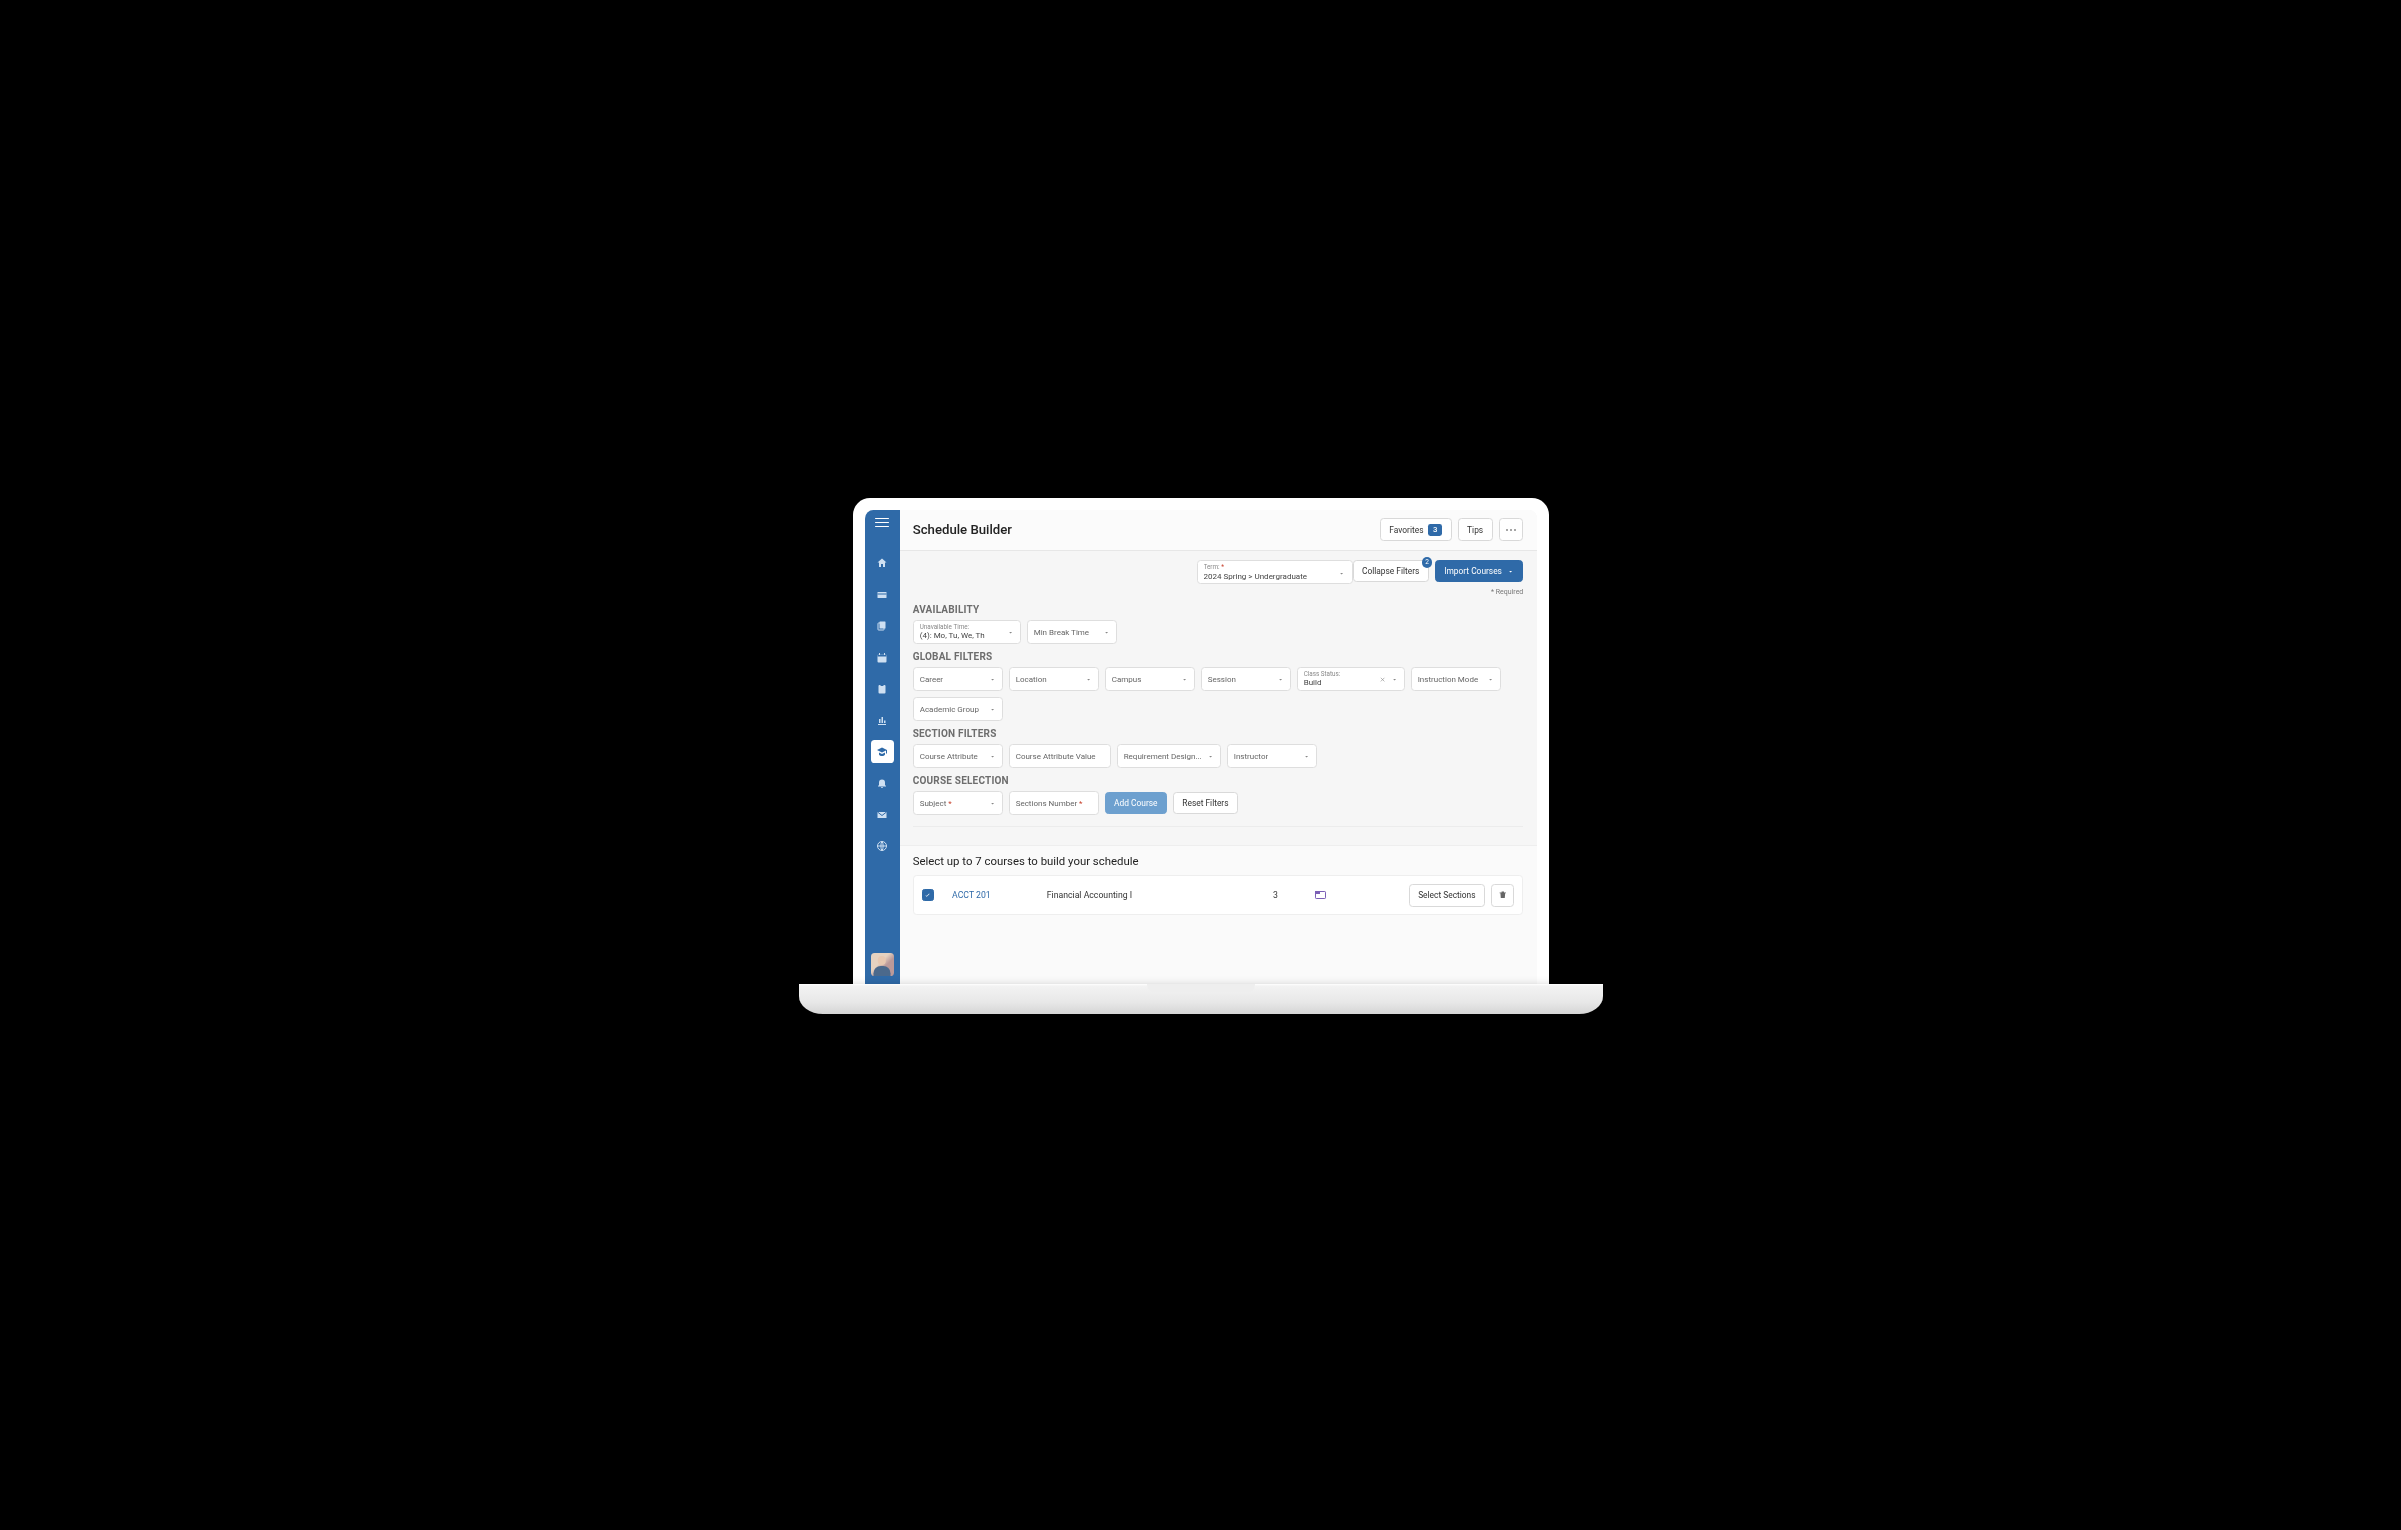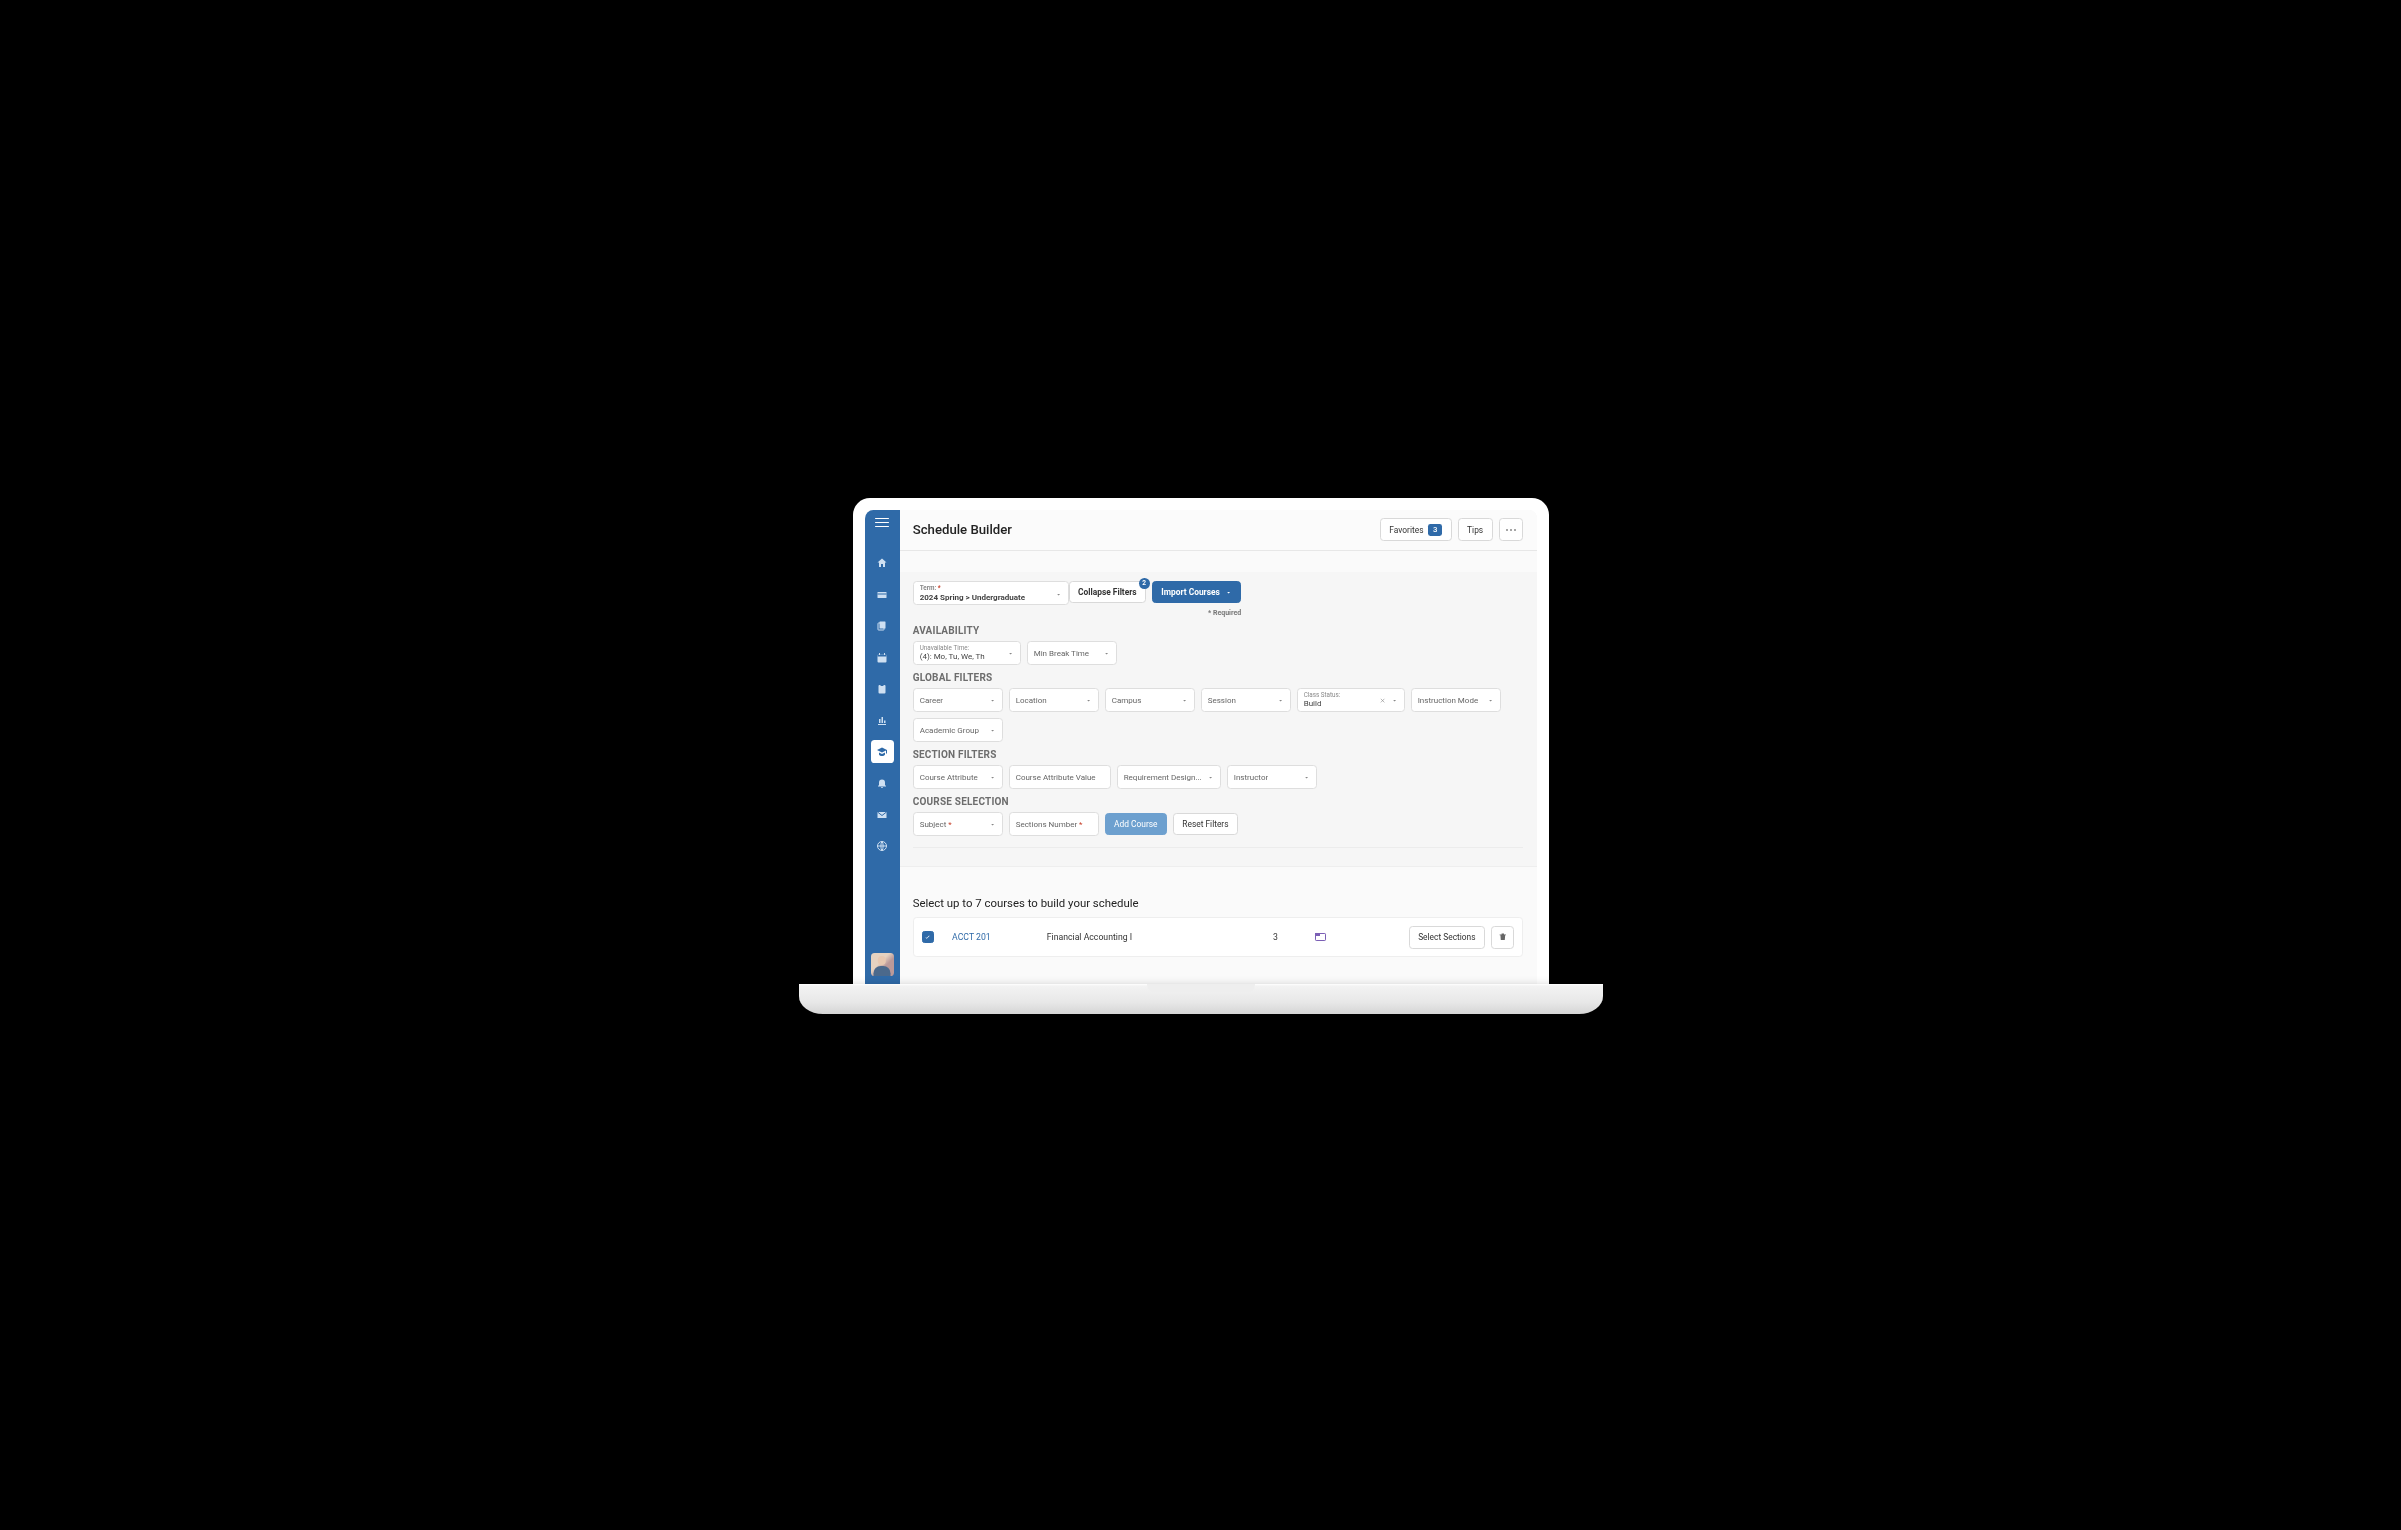--- a/index.html
+++ b/index.html
@@ -87,21 +87,21 @@
   }
   .sidebar .avatar::before{
     content:""; position:absolute; left:50%; top:3.6px; width:8.4px; height:8.4px;
     background:#e8c8b0; border-radius:50%; transform:translateX(-50%);
   }
   .sidebar .avatar::after{
     content:""; position:absolute; left:50%; bottom:-1.2px; width:17px; height:10.8px;
     background:#4b698c; border-radius:7.2px 7.2px 0 0; transform:translateX(-50%);
   }
 
-  .main { flex:1; display:flex; flex-direction:column; background:#fafafa; min-width:0;gap:21px; }
+  .main { flex:1; display:flex; flex-direction:column; background:#fafafa; min-width:0; }
 
   .topbar {
     display:flex; align-items:center; justify-content:space-between;
     padding: 8.4px 13.2px;
     background:#fbfbfb;
     border-bottom:0.6px solid #e7e7e7;
   }
   .topbar h1 { font-size: 13.2px; font-weight:500; color:#222; }
   .topbar-right { display:flex; gap:6px; }
   .btn {
@@ -114,21 +114,21 @@
     background:#2f6aa8; color:#fff; border-radius:2.4px; padding:1.2px 4.8px; font-size:7.8px; font-weight:500;
   }
   .btn .dots { display:flex; gap:1.8px; }
   .btn .dots span { width:2.4px; height:2.4px; background:#888; border-radius:50%; }
 
   .filters {
     padding: 9.6px 13.2px 12px 13.2px;
     background:#f6f6f6;
     border-bottom: 0.6px solid #eee;
   }
-  .filters-row1 { display:flex; justify-content:flex-start; align-items:flex-start; margin-bottom:8.4px;font-weight:bold; }
+  .filters-row1 { display:flex; justify-content:flex-end; align-items:flex-start; margin-bottom:8.4px; }
   .required-note { font-size:7px; color:#777; margin-top:6px; }
   .filter-actions { display:flex; gap:6px; align-items:center; position:relative; }
   .pillbubble {
     position:absolute; top:-3.6px; right:-3.6px; background:#2f6aa8; color:#fff;
     border-radius:50%; width:10.8px; height:10.8px; font-size:6.6px; display:flex; align-items:center; justify-content:center;
   }
   .btn.primary { background:#2f6aa8; color:#fff; border-color:#2f6aa8; }
   .btn.primary svg { fill:#fff; }
   .btn.faded { background:#6da0cf; color:#fff; border-color:#6da0cf; }
   .btn.danger-outline { color:#c8432e; border-color:#e9bdb5; }

